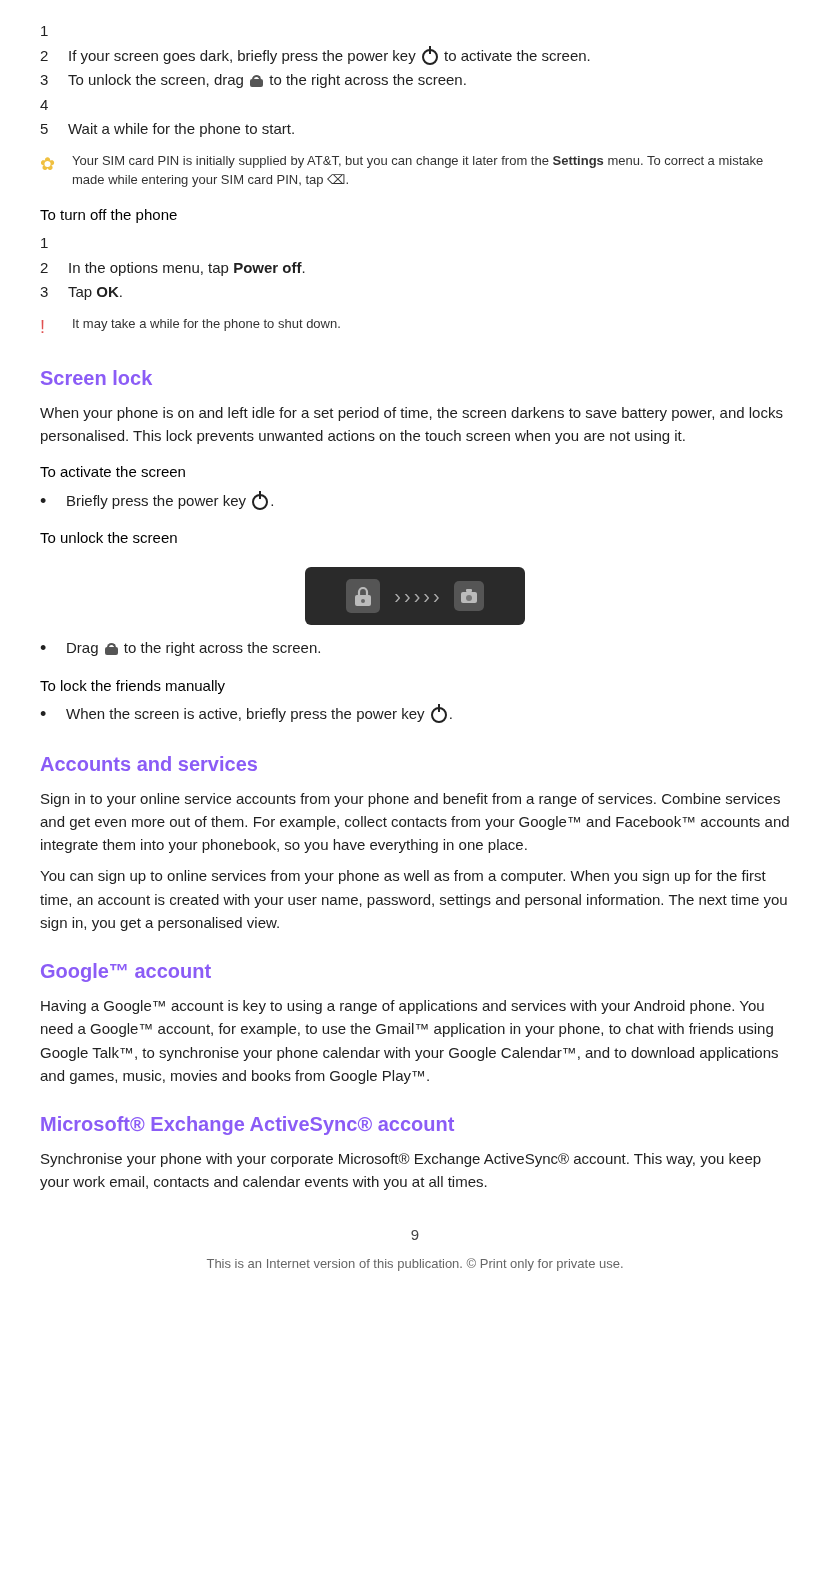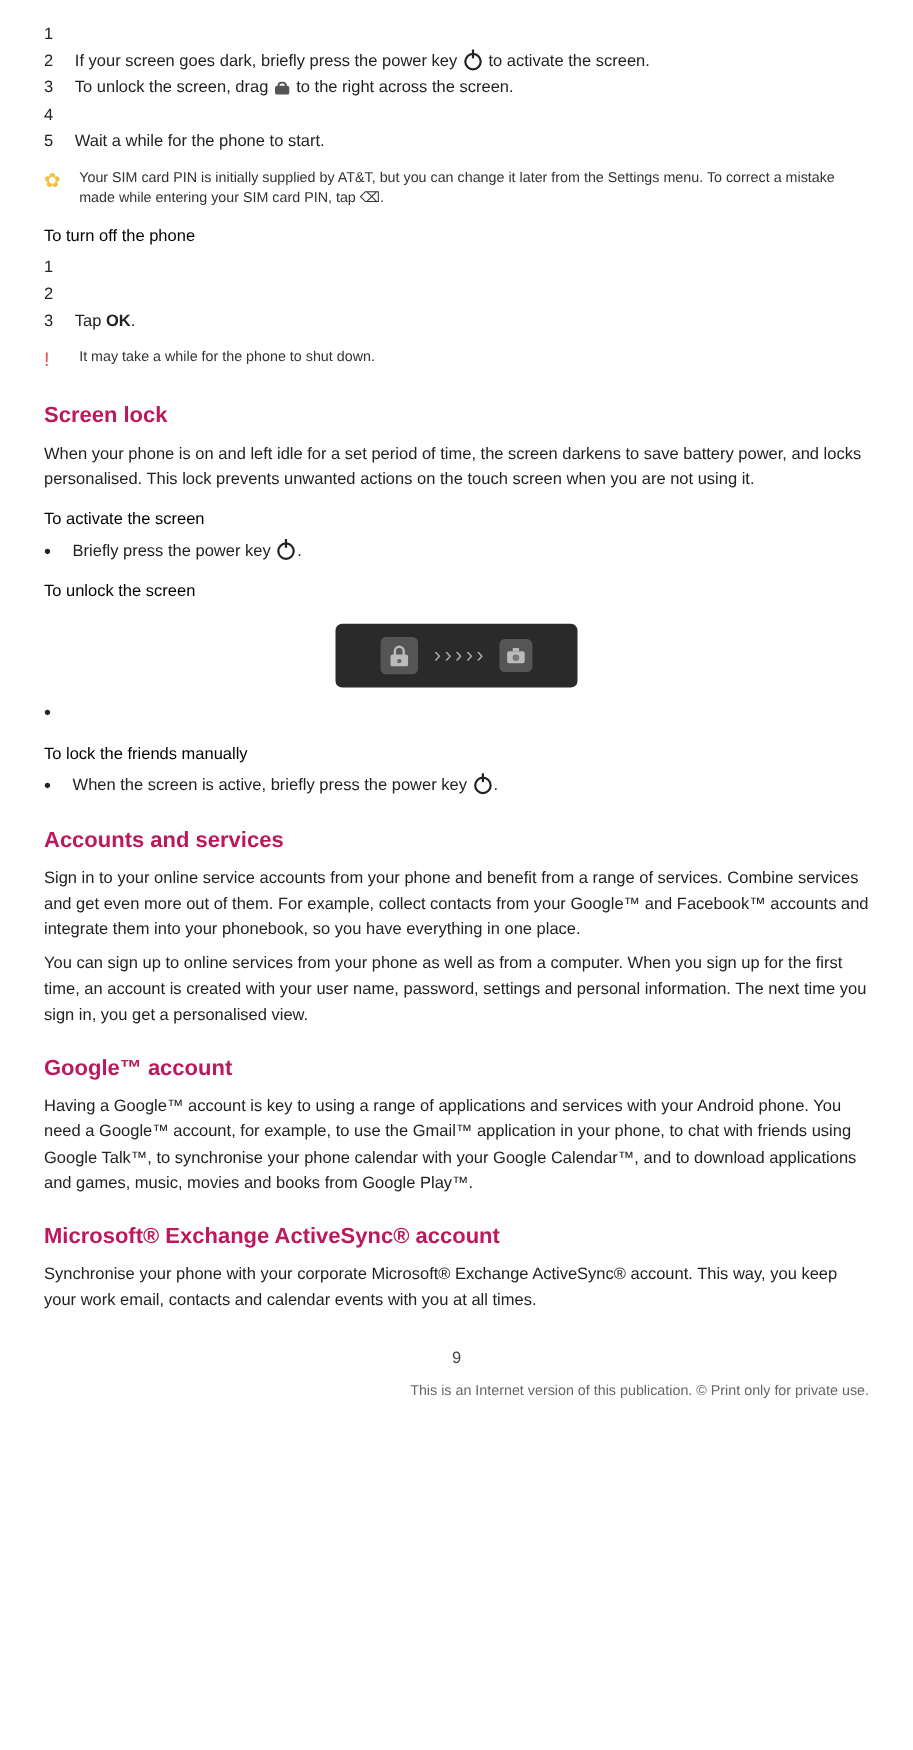--- a/index.html
+++ b/index.html
@@ -43,21 +43,21 @@
     }
     .warn-icon {
       font-size: 18px;
       color: #e05050;
       min-width: 22px;
     }
     .section-heading {
       font-size: 20px;
       font-weight: bold;
       margin: 22px 0 8px 0;
-      color: #be185d;
+      color: #8b5cf6;
     }
     .sub-heading {
       color: #000000;
       font-size: 15px;
       margin: 14px 0 6px 0;
     }
     .body-text {
       margin-bottom: 8px;
       font-size: 15px;
       line-height: 1.55;
@@ -148,21 +148,21 @@
       background: #222;
     }
     .bold { font-weight: bold; }
     .page-number {
       text-align: center;
       margin-top: 30px;
       font-size: 15px;
       color: #444;
     }
     .footer-text {
-      text-align: right;
+      text-align: center;
       font-size: 13px;
       color: #666;
       margin-top: 8px;
     }
     .small-lock {
       display: inline-block;
       position: relative;
       width: 13px;
       height: 12px;
       vertical-align: middle;
@@ -179,21 +179,21 @@
     .small-lock .shackle {
       position: absolute;
       top: 0;
       left: 2px;
       width: 9px;
       height: 7px;
       border: 2px solid #555;
       border-radius: 5px 5px 0 0;
       border-bottom: none;
     }
-    .tip-bold { font-weight: normal; }
+    .tip-bold { font-weight: bold; }
   </style>
 </head>
 <body>
 
 <ol class="numbered-list">
   <li>
     <span class="num">1</span>
   </li>
   <li>
     <span class="num">2</span>
@@ -218,20 +218,21 @@
 </div>
 
 <div class="sub-heading">To turn off the phone</div>
 
 <ol class="numbered-list">
   <li>
     <span class="num">1</span>
   </li>
   <li>
     <span class="num">2</span>
+    <span>In the options menu, tap <span class="bold">Power off</span>.</span>
   </li>
   <li>
     <span class="num">3</span>
     <span>Tap <span class="bold">OK</span>.</span>
   </li>
 </ol>
 
 <div class="tip-box">
   <span class="warn-icon">!</span>
   <span>It may take a while for the phone to shut down.</span>
@@ -274,20 +275,21 @@
         <circle cx="9" cy="10" r="3" fill="#777"></circle>
         <rect x="6" y="1" width="6" height="3" rx="1" fill="#bbb"></rect>
       </svg>
     </div>
   </div>
 </div>
 
 <ul class="bullet-list">
   <li>
     <span class="bullet-dot">•</span>
+    <span>Drag <span class="small-lock"><span class="shackle"></span><span class="body"></span></span> to the right across the screen.</span>
   </li>
 </ul>
 
 <div class="sub-heading">To lock the friends manually</div>
 
 <ul class="bullet-list">
   <li>
     <span class="bullet-dot">•</span>
     <span>When the screen is active, briefly press the power key <span class="power-icon"></span>.</span>
   </li>

